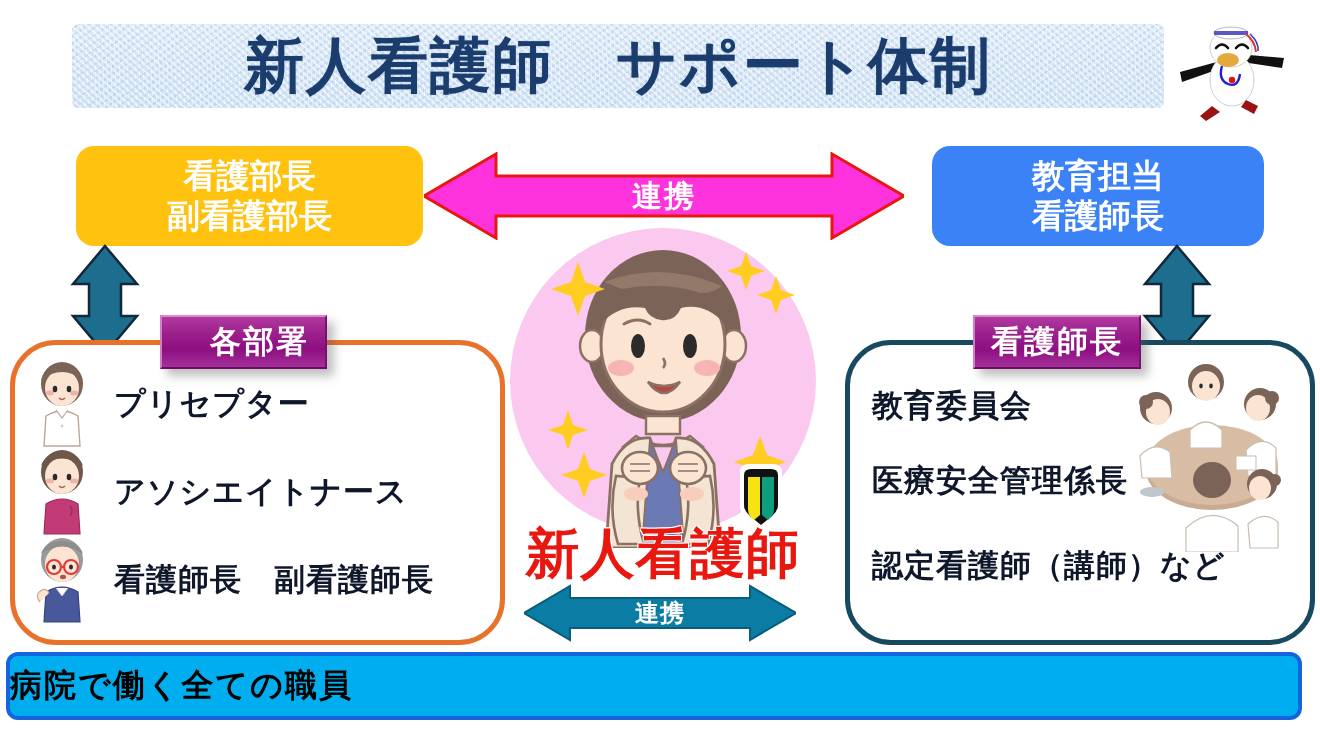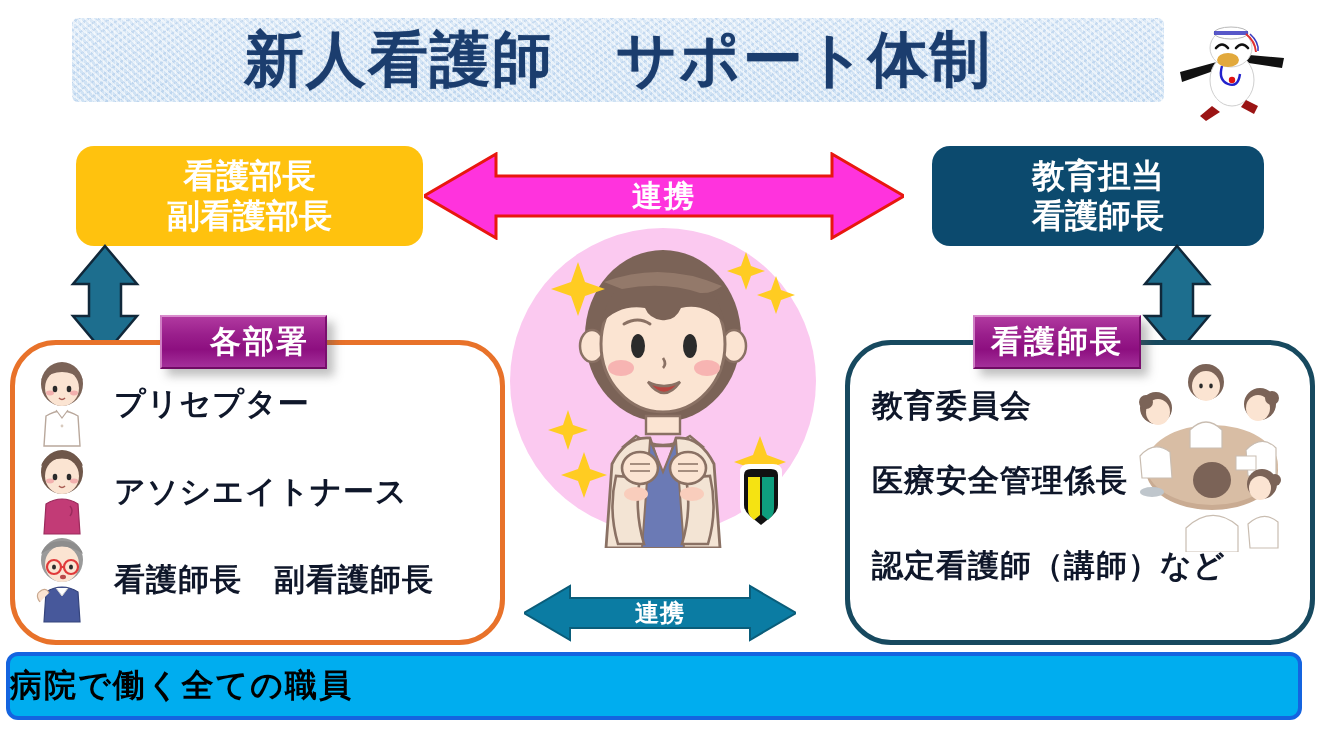--- a/index.html
+++ b/index.html
@@ -4,21 +4,21 @@
 <style>
   html,body{margin:0;padding:0;background:#ffffff;}
   body{
     width:1320px;height:735px;position:relative;overflow:hidden;
     font-family:"Liberation Sans","DejaVu Sans",sans-serif;
   }
   .stage{position:absolute;left:0;top:0;width:1320px;height:735px;}
 
   
   .title-banner{
-    position:absolute;left:72px;top:18px;width:1092px;height:84px;
+    position:absolute;left:72px;top:24px;width:1092px;height:84px;
     border-radius:6px;
     background:
       repeating-linear-gradient(42deg, rgba(255,255,255,.55) 0 2px, rgba(255,255,255,0) 2px 5px),
       repeating-linear-gradient(-35deg, rgba(150,185,225,.30) 0 2px, rgba(255,255,255,0) 2px 6px),
       repeating-linear-gradient(88deg, rgba(255,255,255,.40) 0 1px, rgba(255,255,255,0) 1px 4px),
       linear-gradient(180deg,#dbe9f7 0%,#d3e4f5 50%,#cfe2f4 100%);
     display:flex;align-items:center;justify-content:center;
   }
   .title-text{
     font-size:60px;font-weight:bold;color:#1b3d6e;letter-spacing:2px;
@@ -30,21 +30,21 @@
   .mascot{position:absolute;left:1172px;top:14px;width:120px;height:110px;}
 
   
   .top-box{
     position:absolute;border-radius:18px;
     display:flex;flex-direction:column;align-items:center;justify-content:center;
     color:#ffffff;font-weight:bold;font-size:33px;line-height:1.20;
     text-align:center;
   }
   .box-yellow{left:76px;top:146px;width:347px;height:100px;background:#ffc20e;}
-  .box-teal{left:932px;top:146px;width:332px;height:100px;background:#0c4a6e;}
+  .box-teal{left:932px;top:146px;width:332px;height:100px;background:#3b82f6;}
 
   
   .arrow-pink{position:absolute;left:424px;top:152px;width:480px;height:88px;}
   .arrow-pink .lbl{
     position:absolute;left:0;top:50%;transform:translateY(-50%);
     width:100%;text-align:center;color:#ffffff;font-weight:bold;font-size:30px;
     letter-spacing:2px;
   }
 
   
@@ -347,20 +347,21 @@
 
       <g>
         <path d="M252 244 q0 -8 9 -8 l24 0 q9 0 9 8 l0 34 q0 8 -8 14 l-13 10 l-13 -10 q-8 -6 -8 -14 Z" fill="#ffffff"></path>
         <path d="M256 247 q0 -6 7 -6 l20 0 q7 0 7 6 l0 30 q0 6 -6 11 l-11 9 l-11 -9 q-6 -5 -6 -11 Z" fill="#111111"></path>
         <path d="M260 249 l12 0 l0 38 l-6 5 l-4 -4 q-2 -3 -2 -7 Z" fill="#f5e312"></path>
         <path d="M274 249 l12 0 l0 32 q0 4 -2 7 l-4 4 l-6 -5 Z" fill="#0e9e7e"></path>
       </g>
     </svg>
   </div>
 
+  <div class="center-title">新人看護師</div>
 
   <div class="arrow-bottom">
     <svg viewBox="0 0 272 58" width="272" height="58" preserveAspectRatio="none">
       <polygon points="0,29 46,2 46,14 226,14 226,2 272,29 226,56 226,44 46,44 46,56" fill="#0b7ca3" stroke="#0a5d7a" stroke-width="2"></polygon>
     </svg>
     <div class="lbl">連携</div>
   </div>
 
   <div class="bottom-bar">
     <span class="lbl">病院で働く全ての職員</span>

